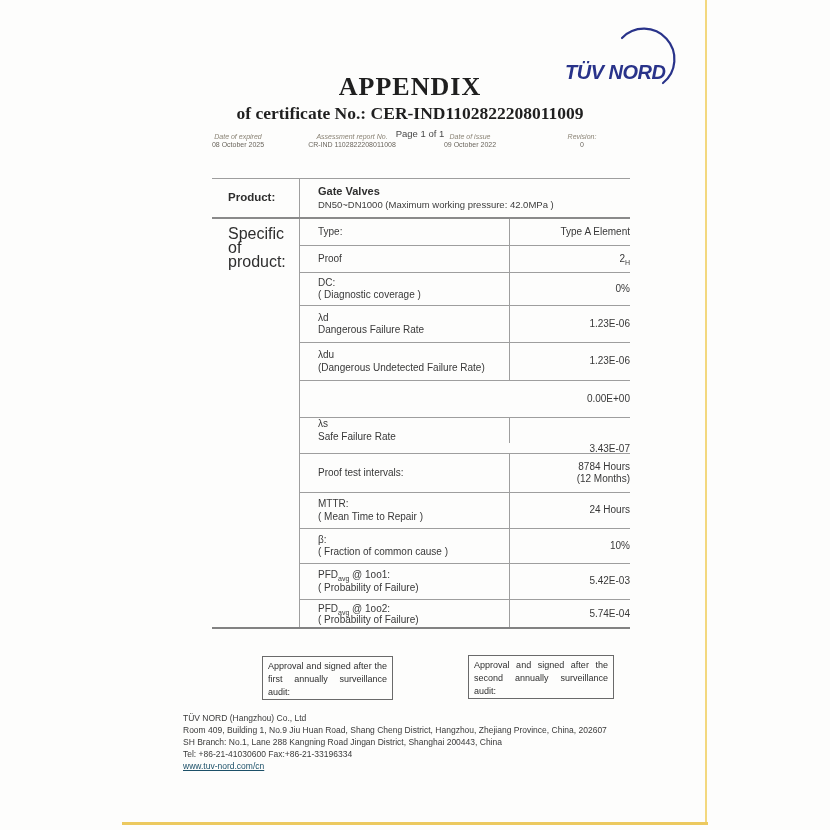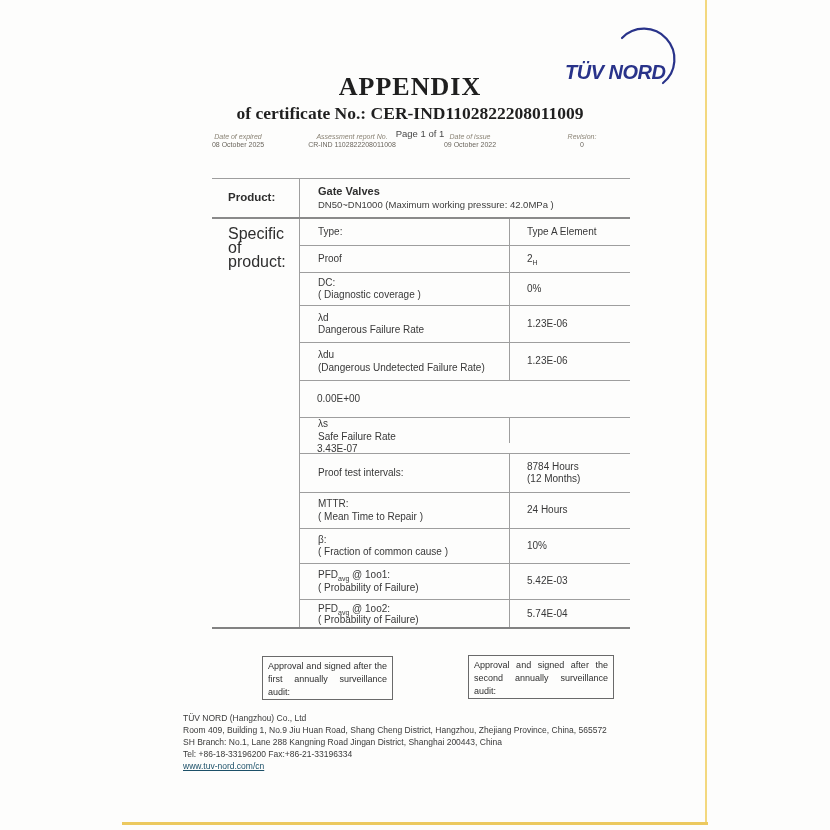--- a/index.html
+++ b/index.html
@@ -44,21 +44,21 @@
   .product-desc { font-size: 9.5px; color: #3c3c3c; margin-top: 2px; }
 
   .spec-section { display: flex; }
   .spec-head { width: 88px; border-right: 1px solid #9e9e9e; padding: 8px 6px 0 16px;
                font-weight: normal; font-size: 16px; color: #2e2e2e; line-height: 14px; }
   .spec-rows { flex: 1; }
   .spec-row { display: flex; border-bottom: 1px solid #9e9e9e; }
   .spec-row:last-child { border-bottom: none; }
   .label-cell { width: 210px; border-right: 1px solid #9e9e9e; display: flex; flex-direction: column;
                 justify-content: center; padding-left: 18px; }
-  .value-cell { flex: 1; display: flex; flex-direction: column; justify-content: center; padding-left: 17px; }
+  .value-cell { flex: 1; display: flex; flex-direction: column; justify-content: center; padding-left: 17px; align-items: flex-end; }
   .cell-line { font-size: 10px; color: #383838; line-height: 12.5px; }
   .cell-line sub { font-size: 7px; line-height: 0; }
   .spec-row:nth-child(1)  { height: 27px; }
   .spec-row:nth-child(2)  { height: 27px; }
   .spec-row:nth-child(3)  { height: 33px; }
   .spec-row:nth-child(4)  { height: 37px; }
   .spec-row:nth-child(5)  { height: 38px; }
   .spec-row:nth-child(6)  { height: 37px; }
   .spec-row:nth-child(7)  { height: 36px; flex-direction: column; }
   .spec-row:nth-child(8)  { height: 39px; }
@@ -232,21 +232,21 @@
           </div>
         </div>
     </div>
   </div>
 
   <div class="approval-box box1">Approval and signed after the first annually surveillance audit:</div>
   <div class="approval-box box2">Approval and signed after the second annually surveillance audit:</div>
 
   <div class="footer" id="footer">
       <div class="footer-line">TÜV NORD (Hangzhou) Co., Ltd</div>
-      <div class="footer-line">Room 409, Building 1, No.9 Jiu Huan Road, Shang Cheng District, Hangzhou, Zhejiang Province, China, 565572</div>
+      <div class="footer-line">Room 409, Building 1, No.9 Jiu Huan Road, Shang Cheng District, Hangzhou, Zhejiang Province, China, 202607</div>
       <div class="footer-line">SH Branch: No.1, Lane 288 Kangning Road Jingan District, Shanghai 200443, China</div>
-      <div class="footer-line">Tel: +86-18-33196200 Fax:+86-21-33196334</div>
+      <div class="footer-line">Tel: +86-21-41030600 Fax:+86-21-33196334</div>
       <div class="footer-line"><span class="footer-link">www.tuv-nord.com/cn</span></div>
     </div>
 
   <div class="edge-v"></div>
   <div class="edge-h"></div>
 </div>
 
 </body></html>

